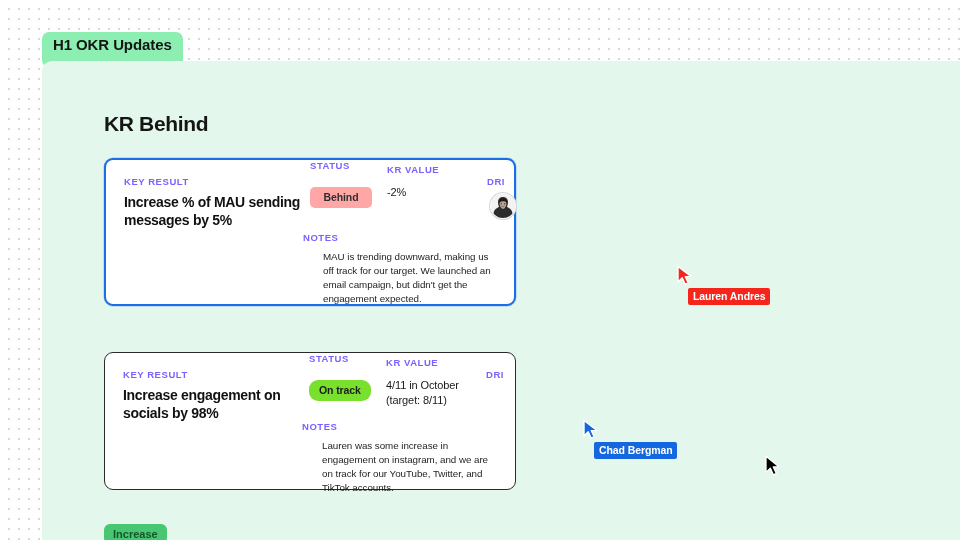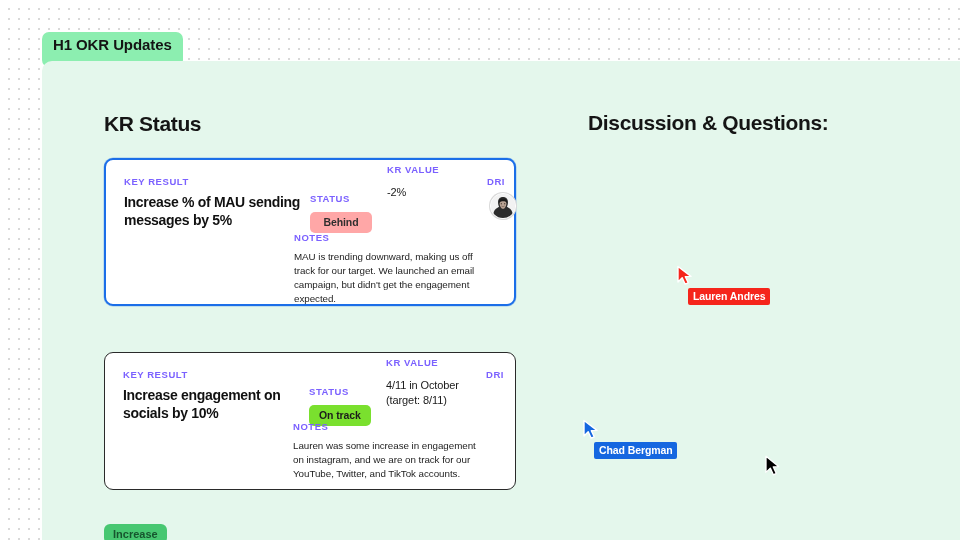--- a/index.html
+++ b/index.html
@@ -96,47 +96,48 @@
     font-size: 14px;
     font-weight: 700;
     color: #111111;
     letter-spacing: -0.3px;
     line-height: 1.28;
     width: 185px;
     margin-top: 7px;
   }
 
   .kr-col-left  { position: absolute; left: 18px; top: 16px; }
-  .kr-col-status{ position: absolute; left: 204px; top: 33px; width: 72px; }
+  .kr-col-status{ position: absolute; left: 204px; top: 0; width: 72px; }
   .kr-col-value { position: absolute; left: 281px; top: 4px; width: 92px; }
   .kr-col-dri   { position: absolute; left: 370px; top: 16px; width: 40px; text-align: center; }
 
   .status-badge {
     display: inline-block;
-    margin-top: 8px;
+    margin-top: 16px;
     font-size: 10.5px;
     font-weight: 600;
     color: #1c1c1c;
     padding: 4px 10px 5px 10px;
     border-radius: 5px;
     white-space: nowrap;
     letter-spacing: -0.1px;
   }
   .status-badge.behind {
     background: #ffa0a0;
     
     filter: blur(0.45px);
     opacity: .92;
     min-width: 62px;
     text-align: center;
   }
   .status-badge.ontrack {
     background: #7ae02e;
     min-width: 56px;
     text-align: center;
+    border-radius: 9px;
   }
 
   .kr-value-text {
     margin-top: 10px;
     font-size: 11px;
     color: #1a1a1a;
     line-height: 1.32;
     letter-spacing: -0.1px;
   }
 
@@ -149,32 +150,33 @@
     overflow: hidden;
     background: #efefef;
     border: 1.5px solid #ffffff;
     box-shadow: 0 0 0 1px #d9d9d9;
     position: relative;
   }
   .avatar svg { display: block; width: 100%; height: 100%; }
 
   .notes-block {
     position: absolute;
-    left: 188px;
+    left: 197px;
     top: 72px;
     width: 190px;
   }
   #card-2 .notes-block { top: 68px; }
 
   .notes-text {
     margin-top: 7px;
     font-size: 9.8px;
     line-height: 1.42;
     color: #1d1d1d;
     letter-spacing: -0.05px;
+    margin-left: 20px;
   }
 
   
   #bottom-pill {
     position: absolute;
     left: 104px;
     top: 524px;
     background: #3fc56b;
     color: #0c4d24;
     font-size: 11px;
@@ -211,23 +213,22 @@
 </style>
 </head>
 <body>
 
 <div id="canvas">
 
   <div id="frame-title">H1 OKR Updates</div>
 
   <div id="frame"></div>
 
-  <div class="col-heading" id="kr-status-heading">KR Status</div>
-
-  <div class="col-heading" id="discussion-heading">Discussion &amp; Questions:</div>
+  <div class="col-heading" id="kr-status-heading">KR Behind</div>
+
 
   <div class="kr-card selected" id="card-1">
 
     <div class="kr-col-left">
       <div class="field-label">KEY RESULT</div>
       <div class="kr-title">Increase % of MAU sending messages by 5%</div>
     </div>
 
     <div class="kr-col-status">
       <div class="field-label">STATUS</div>
@@ -257,21 +258,21 @@
     <div class="notes-block">
       <div class="field-label">NOTES</div>
       <div class="notes-text">MAU is trending downward, making us off track for our target. We launched an email campaign, but didn't get the engagement expected.</div>
     </div>
   </div>
 
   <div class="kr-card plain" id="card-2">
 
     <div class="kr-col-left">
       <div class="field-label">KEY RESULT</div>
-      <div class="kr-title">Increase engagement on socials by 10%</div>
+      <div class="kr-title">Increase engagement on socials by 98%</div>
     </div>
 
     <div class="kr-col-status">
       <div class="field-label">STATUS</div>
       <span class="status-badge ontrack">On track</span>
     </div>
 
     <div class="kr-col-value">
       <div class="field-label">KR VALUE</div>
       <div class="kr-value-text">4/11 in October (target: 8/11)</div>

